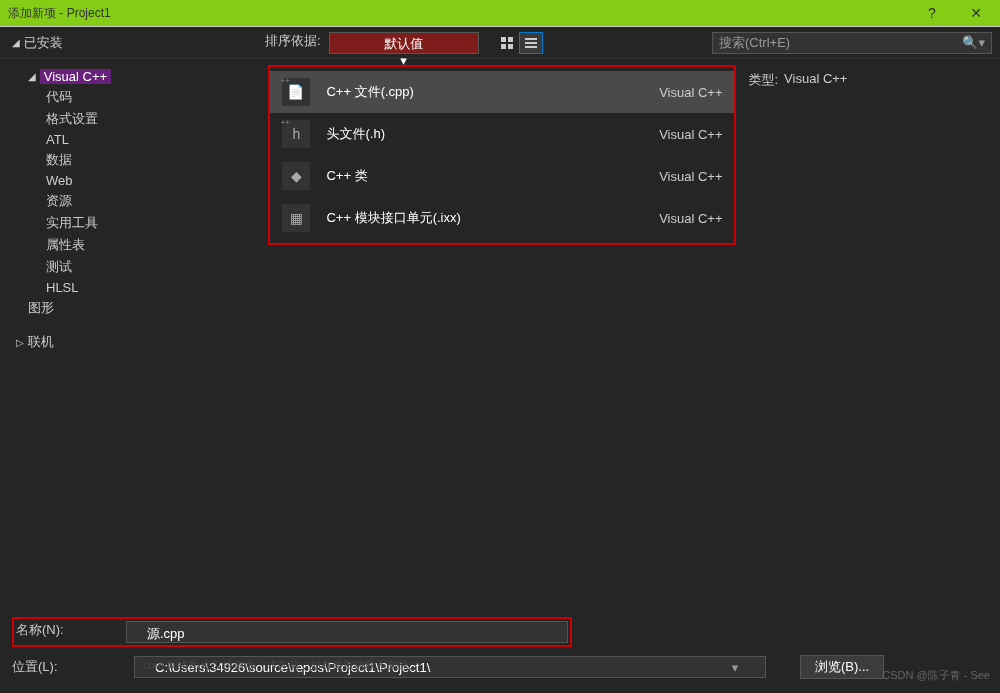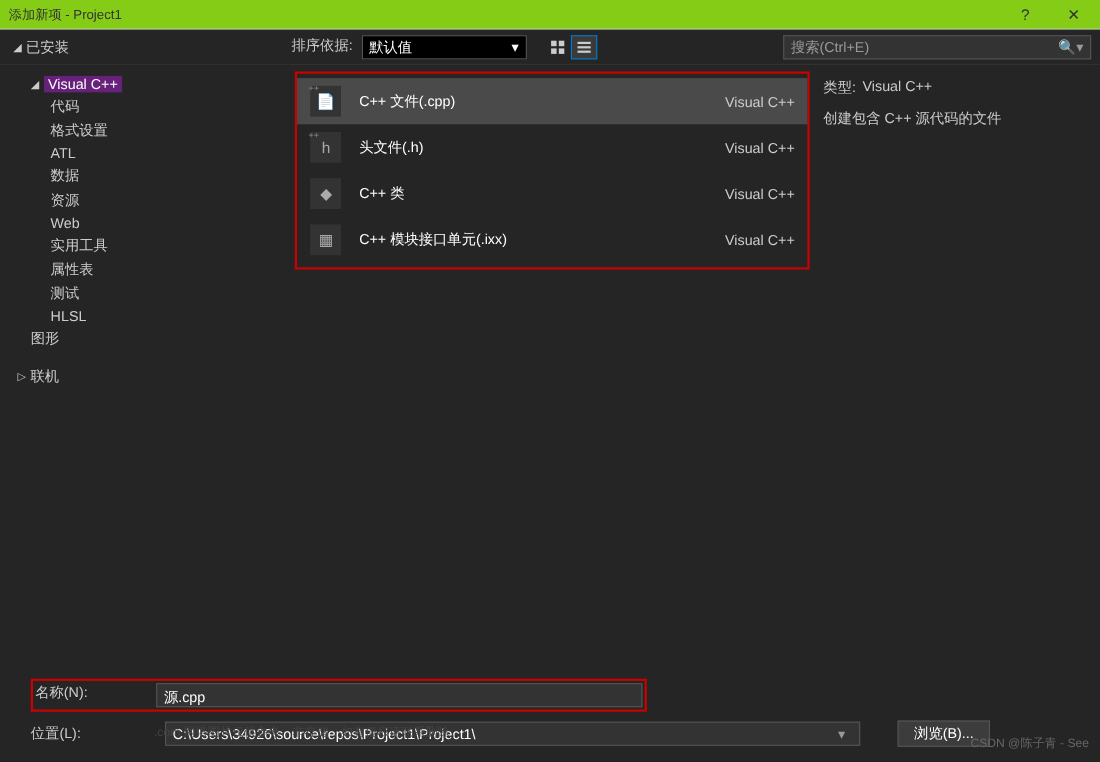--- a/index.html
+++ b/index.html
@@ -7,21 +7,21 @@
     
     .titlebar { background: #84cc16; height: 27px; display: flex; align-items: center; padding: 0 8px; color: #333; border-bottom: 1px solid #ccc; justify-content: flex-end; }
     .titlebar-title { flex: 1; font-size: 12px; }
     .titlebar-controls { display: flex; gap: 12px; }
     .win-btn { width: 32px; text-align: center; font-size: 14px; cursor: pointer; }
     
     .toolbar { background: #252526; height: 32px; display: flex; align-items: center; padding: 0 8px; border-bottom: 1px solid #333; }
     .tree-heading { display: flex; align-items: center; gap: 4px; padding-left: 4px; }
     .chev { font-size: 10px; color: #ccc; }
     .toolbar-center { margin-left: auto; display: flex; align-items: flex-start; gap: 8px; position: absolute; left: 265px; }
-    .sort-dd { background: #000000; border: 1px solid #555; color: #fff; padding: 2px 6px; width: 150px; height: 22px; display: flex; align-items: center; justify-content: space-between; }
+    .sort-dd { background: #7f1d1d; border: 1px solid #555; color: #fff; padding: 2px 6px; width: 150px; height: 22px; display: flex; align-items: center; justify-content: space-between; flex-direction: column; }
     .view-toggle { display: flex; margin-left: 8px; }
     .vt-btn { width: 24px; height: 22px; display: flex; align-items: center; justify-content: center; border: 1px solid transparent; }
     .vt-btn.active { border: 1px solid #007acc; background: #3a3a3a; }
     .search-box { position: absolute; right: 8px; background: #333; border: 1px solid #555; color: #999; padding: 2px 6px; width: 280px; height: 22px; display: flex; align-items: center; justify-content: space-between; }
     
     .main { display: flex; height: 554px; }
     .sidebar { width: 265px; padding: 8px 0 8px 12px; background: #252526; }
     .tree-item { padding: 2px 4px; display: flex; align-items: center; gap: 4px; cursor: pointer; }
     .tree-item.selected .lbl { background: #68217a; color: #fff; padding: 0 4px; }
     .indent1 { padding-left: 16px; }
@@ -32,24 +32,24 @@
     .tpl-row { display: flex; align-items: center; height: 42px; padding: 0 12px; cursor: pointer; gap: 16px; }
     .tpl-row.selected { background: #4a4a4a; }
     .tpl-icon { width: 28px; height: 28px; display: flex; align-items: center; justify-content: center; background: #333; color: #aaa; font-size: 14px; position: relative; }
     .tpl-icon .plus { position: absolute; top: -2px; left: -2px; font-size: 8px; color: #888; }
     .tpl-label { flex: 1; color: #fff; }
     .tpl-tag { color: #ccc; }
     
     .right-panel { width: 260px; padding: 12px 8px; color: #ccc; }
     .rp-row { margin-bottom: 10px; display: flex; gap: 6px; }
     
-    .bottom { padding: 4px 12px; margin-left: 16px; }
+    .bottom { padding: 4px 12px; }
     .form-row { display: flex; align-items: center; margin-bottom: 8px; gap: 12px; }
     .form-label { width: 110px; }
-    .form-input { background: #333; border: 1px solid #555; color: #fff; padding: 3px 6px; height: 22px; flex: 1; }
+    .form-input { background: #333; border: 1px solid #555; color: #fff; padding: 3px 20px; height: 22px; flex: 1; }
     .name-wrap { display: flex; width: 560px; border: 2px solid #c00; padding: 2px; }
     .loc-wrap { display: flex; width: 632px; align-items: center; }
     .browse-btn { background: #3c3c3c; border: 1px solid #555; color: #fff; padding: 2px 14px; margin-left: 22px; cursor: pointer; }
     .dd-arrow { width: 20px; text-align: center; color: #999; }
     
     .watermark { position: absolute; bottom: 10px; right: 10px; color: #666; font-size: 11px; }
     .watermark2 { position: absolute; bottom: 20px; left: 140px; color: #444; font-size: 11px; }
   </style>
 </head>
 <body>
@@ -110,24 +110,24 @@
         <div class="tree-item indent2">
           <span>格式设置</span>
         </div>
         <div class="tree-item indent2">
           <span>ATL</span>
         </div>
         <div class="tree-item indent2">
           <span>数据</span>
         </div>
         <div class="tree-item indent2">
+          <span>Web</span>
+        </div>
+        <div class="tree-item indent2">
           <span>资源</span>
-        </div>
-        <div class="tree-item indent2">
-          <span>Web</span>
         </div>
         <div class="tree-item indent2">
           <span>实用工具</span>
         </div>
         <div class="tree-item indent2">
           <span>属性表</span>
         </div>
         <div class="tree-item indent2">
           <span>测试</span>
         </div>
@@ -166,23 +166,20 @@
           <span class="tpl-label">C++ 模块接口单元(.ixx)</span>
           <span class="tpl-tag">Visual C++</span>
         </div>
       </div>
   </div>
 
   <div class="right-panel">
     <div class="rp-row">
       <span>类型:</span>
       <span>Visual C++</span>
-    </div>
-    <div class="rp-row">
-      <span>创建包含 C++ 源代码的文件</span>
     </div>
   </div>
 </div>
 
 <div class="bottom">
   <div class="form-row">
     <div class="name-wrap">
       <span class="form-label"><span>名称(N):</span></span>
       <div class="form-input" style="flex:1">源.cpp</div>
     </div>

